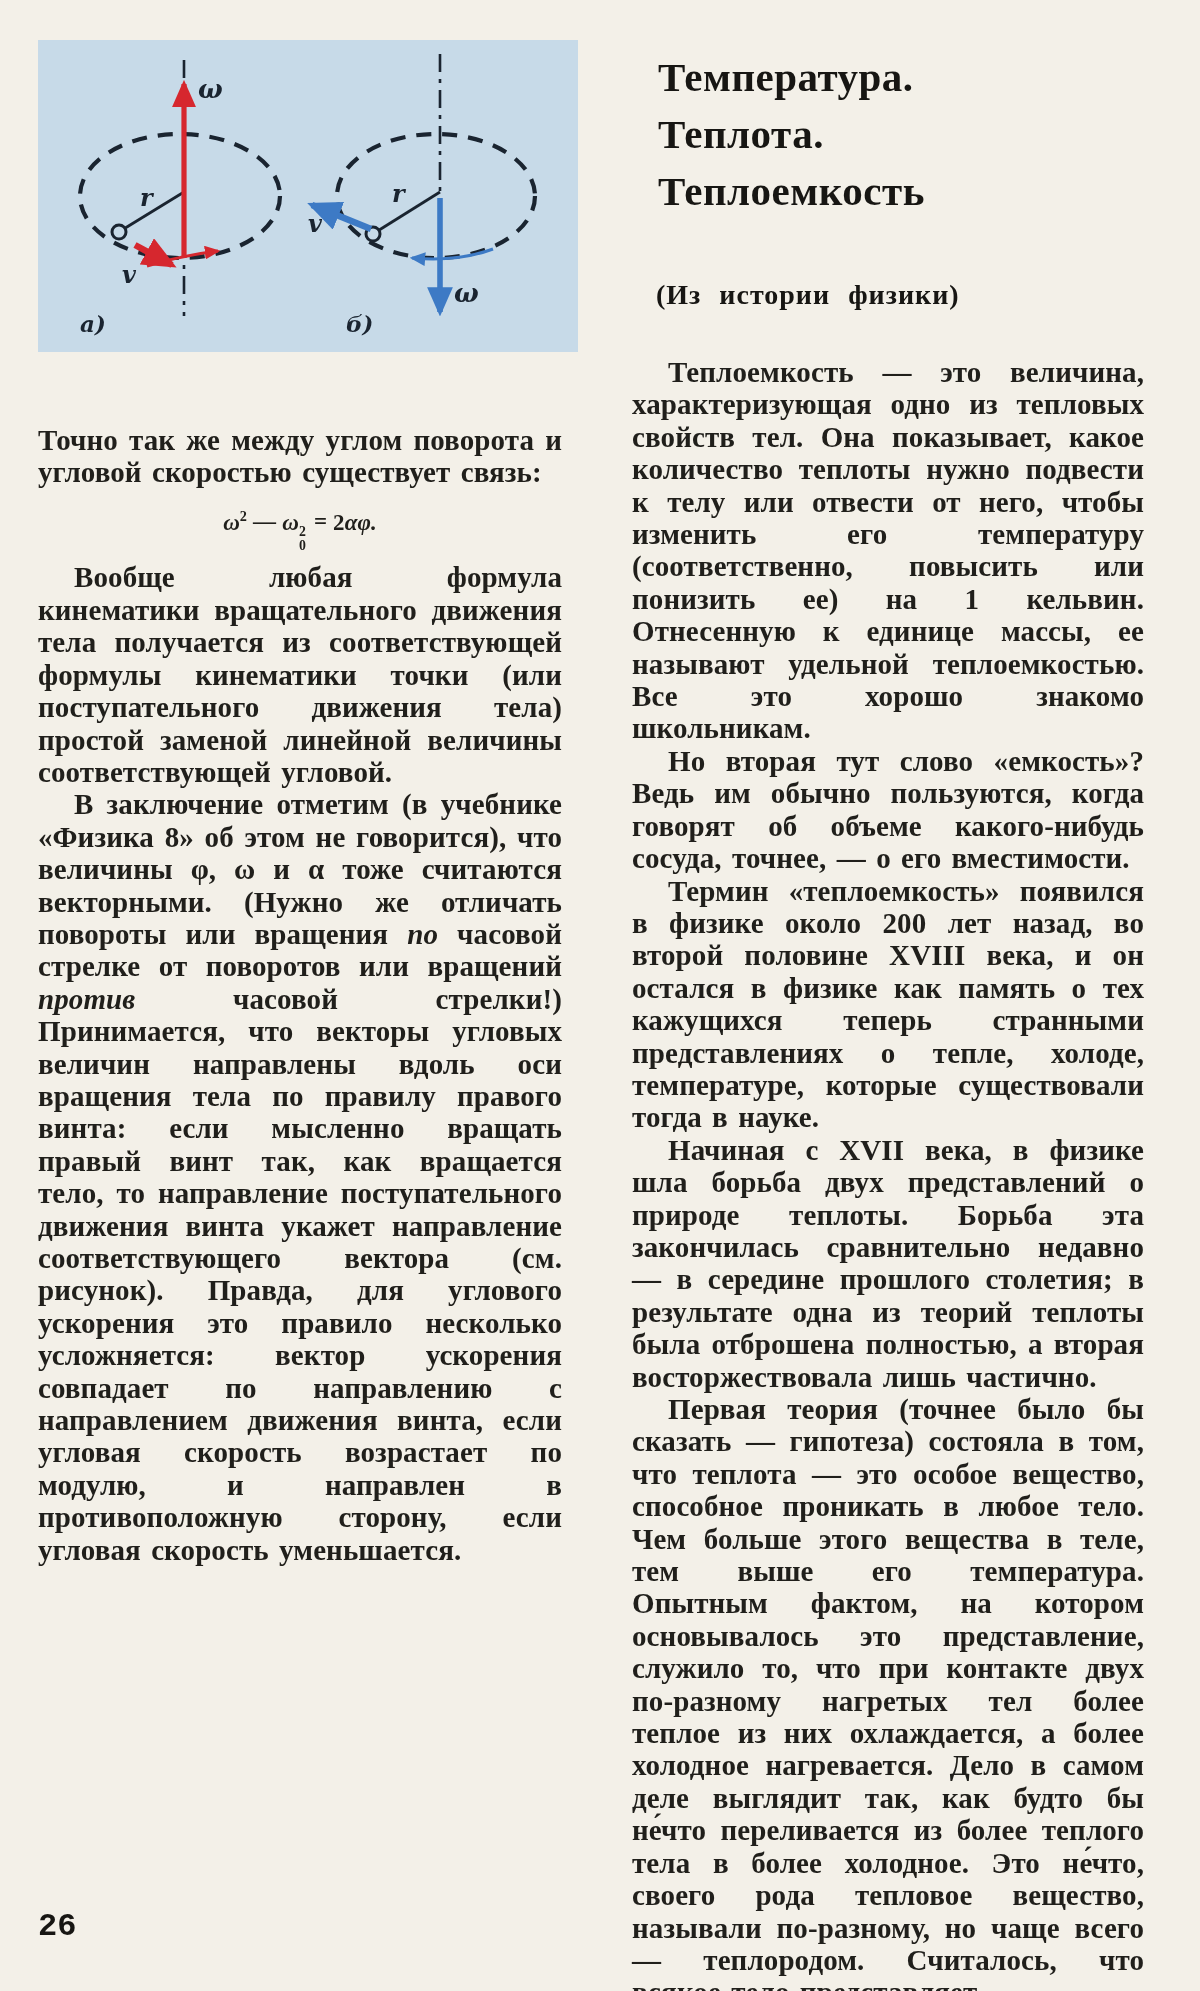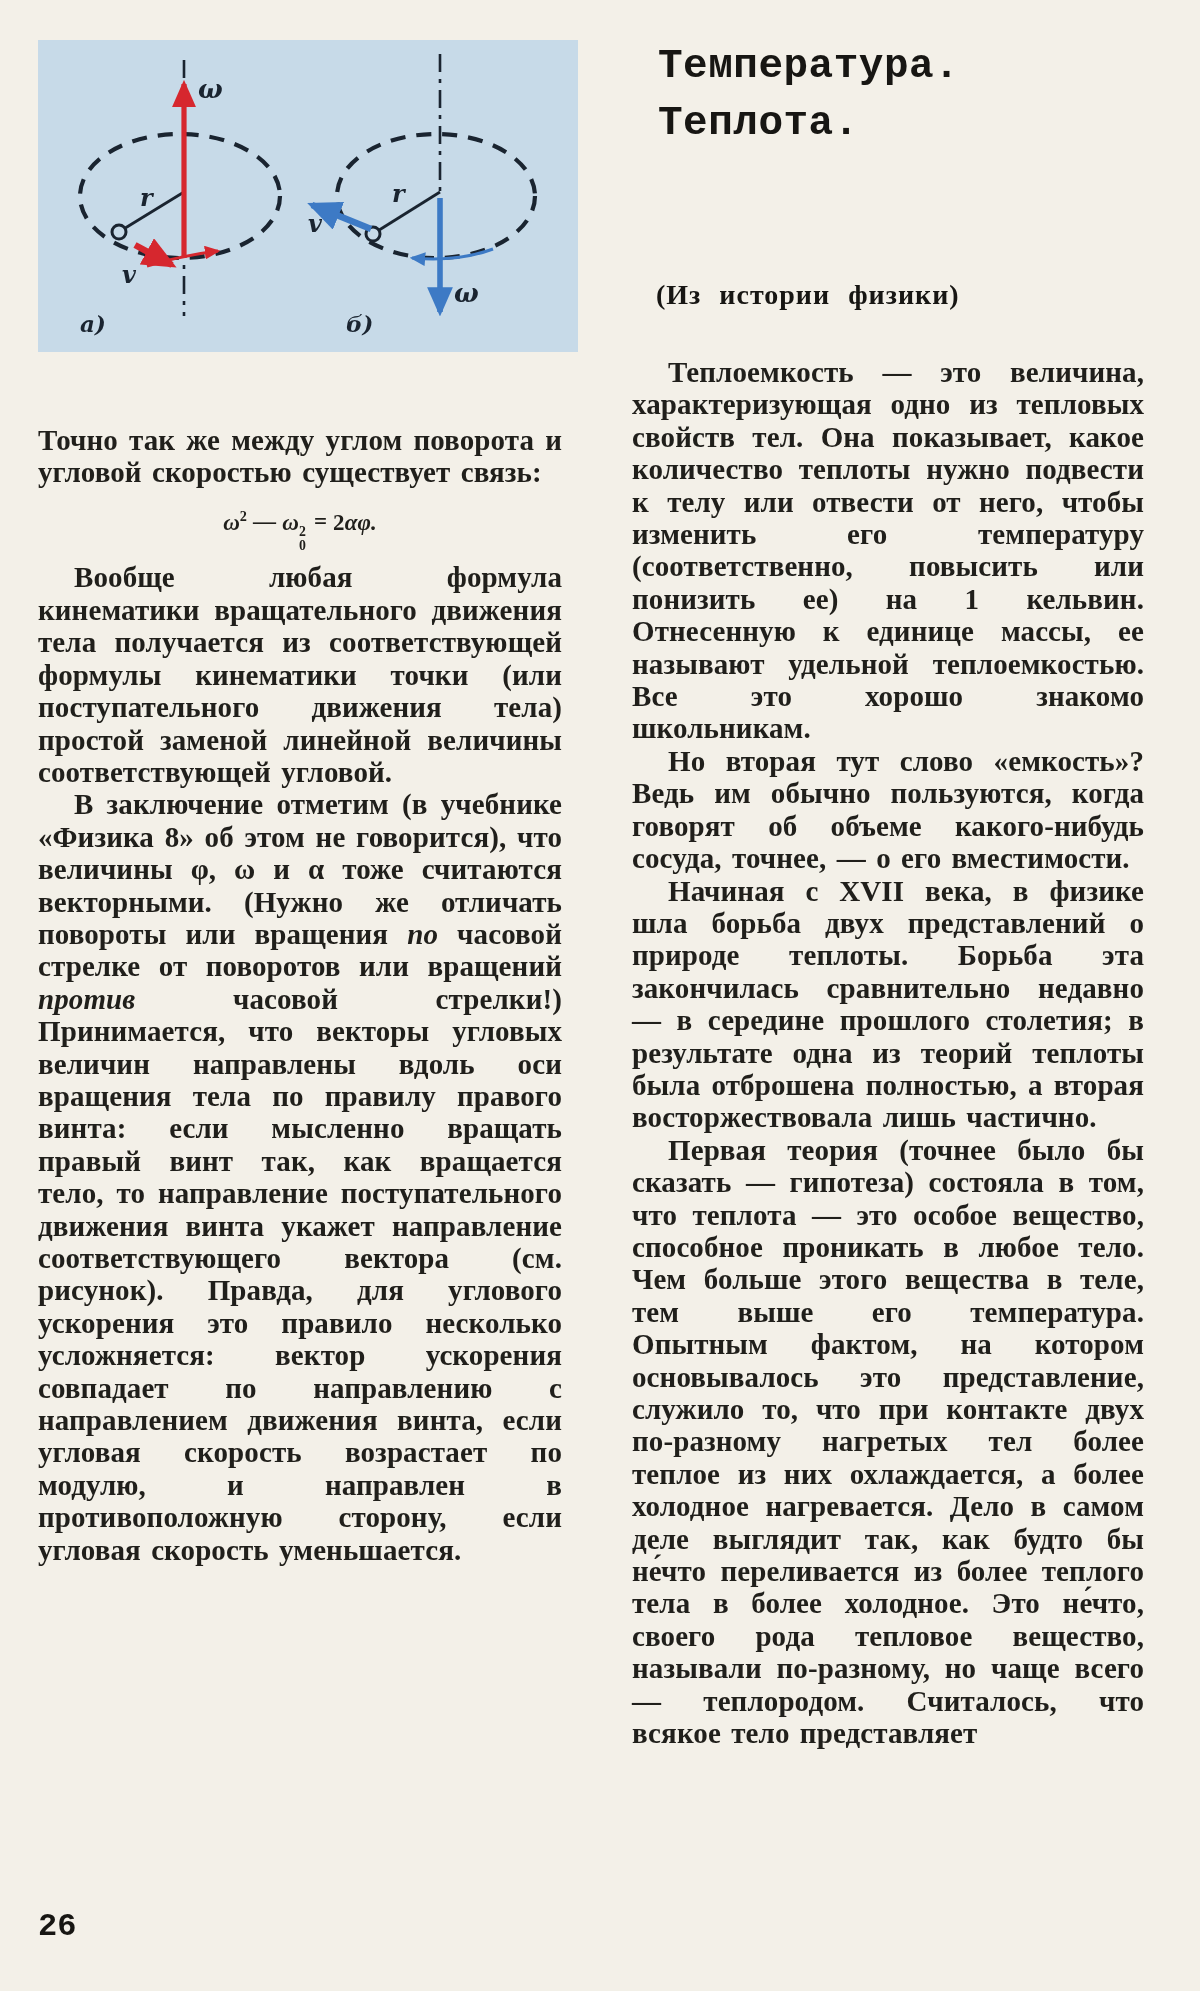--- a/index.html
+++ b/index.html
@@ -38,23 +38,23 @@
   .it{font-style:italic;}
   .formula sup{font-size:0.62em;}
   .fdash{margin:0 6px;}
   .ss{
     display:inline-flex;flex-direction:column;align-items:flex-start;
     font-size:0.6em;line-height:1.02;vertical-align:-0.5em;text-align:left;
   }
   .feq{margin-left:8px;}
   
   .heading{
-    position:absolute;left:658px;top:38px;
+    position:absolute;left:658px;top:49px;
     font-weight:bold;font-size:41px;line-height:57px;
-    letter-spacing:0.5px;color:#171613;font-family:Liberation Mono, monospace;
+    letter-spacing:0.5px;color:#171613;
   }
   .subheading{
     position:absolute;left:656px;top:247px;
     font-weight:bold;font-size:28px;word-spacing:10px;
     letter-spacing:1px;color:#171613;margin-top:32px;
   }
   
   .pagenum{
     position:absolute;left:38px;top:1908px;
     font-weight:bold;font-size:32px;color:#171613;font-family:Liberation Mono, monospace;
@@ -100,20 +100,21 @@
       <text x="270" y="192" class="fig-label" font-size="24" fill="#1a2430">v</text>
       <text x="416" y="262" class="fig-label" font-size="26" fill="#1a2430">ω</text>
       <text x="308" y="292" class="fig-label" font-size="23" fill="#1a2430">б)</text>
     </g>
   </svg>
 </div>
 
 <div class="heading">
   <div>Температура.</div>
   <div>Теплота.</div>
+  <div>Теплоемкость</div>
 </div>
 <div class="subheading">(Из истории физики)</div>
 
 <div class="col" id="left-col">
   <p class="para"><span>Точно так же между углом поворота и угловой скоростью существует связь:</span></p>
 
   <div class="formula">
     <span class="it">ω</span><sup>2</sup><span class="fdash">—</span><span class="it">ω</span><span class="ss">
         <span>2</span>
         <span>0</span>
@@ -121,17 +122,18 @@
     <span>2</span><span class="it">αφ.</span>
   </div>
 
   <p class="para ind"><span>Вообще любая формула кинематики вращательного движения тела получается из соответствующей формулы кинематики точки (или поступательного движения тела) простой заменой линейной величины соответствующей угловой.</span></p>
   <p class="para ind"><span>В заключение отметим (в учебнике «Физика 8» об этом не говорится), что величины φ, ω и α тоже считаются векторными. (Нужно же отличать повороты или вращения </span><span style="font-style: italic;">по</span><span> часовой стрелке от поворотов или вращений </span><span style="font-style: italic;">против</span><span> часовой стрелки!) Принимается, что векторы угловых величин направлены вдоль оси вращения тела по правилу правого винта: если мысленно вращать правый винт так, как вращается тело, то направление поступательного движения винта укажет направление соответствующего вектора (см. рисунок). Правда, для углового ускорения это правило несколько усложняется: вектор ускорения совпадает по направлению с направлением движения винта, если угловая скорость возрастает по модулю, и направлен в противоположную сторону, если угловая скорость уменьшается.</span></p>
 </div>
 
 <div class="col" id="right-col">
   <p class="para ind"><span>Теплоемкость — это величина, характеризующая одно из тепловых свойств тел. Она показывает, какое количество теплоты нужно подвести к телу или отвести от него, чтобы изменить его температуру (соответственно, повысить или понизить ее) на 1 кельвин. Отнесенную к единице массы, ее называют удельной теплоемкостью. Все это хорошо знакомо школьникам.</span></p>
   <p class="para ind"><span>Но вторая тут слово «емкость»? Ведь им обычно пользуются, когда говорят об объеме какого-нибудь сосуда, точнее, — о его вместимости.</span></p>
+  <p class="para ind"><span>Термин «теплоемкость» появился в физике около 200 лет назад, во второй половине XVIII века, и он остался в физике как память о тех кажущихся теперь странными представлениях о тепле, холоде, температуре, которые существовали тогда в науке.</span></p>
   <p class="para ind"><span>Начиная с XVII века, в физике шла борьба двух представлений о природе теплоты. Борьба эта закончилась сравнительно недавно — в середине прошлого столетия; в результате одна из теорий теплоты была отброшена полностью, а вторая восторжествовала лишь частично.</span></p>
   <p class="para ind"><span>Первая теория (точнее было бы сказать — гипотеза) состояла в том, что теплота — это особое вещество, способное проникать в любое тело. Чем больше этого вещества в теле, тем выше его температура. Опытным фактом, на котором основывалось это представление, служило то, что при контакте двух по-разному нагретых тел более теплое из них охлаждается, а более холодное нагревается. Дело в самом деле выглядит так, как будто бы не́что переливается из более теплого тела в более холодное. Это не́что, своего рода тепловое вещество, называли по-разному, но чаще всего — теплородом. Считалось, что всякое тело представляет</span></p>
 </div>
 
 <div class="pagenum">26</div>
 
 </body></html>

